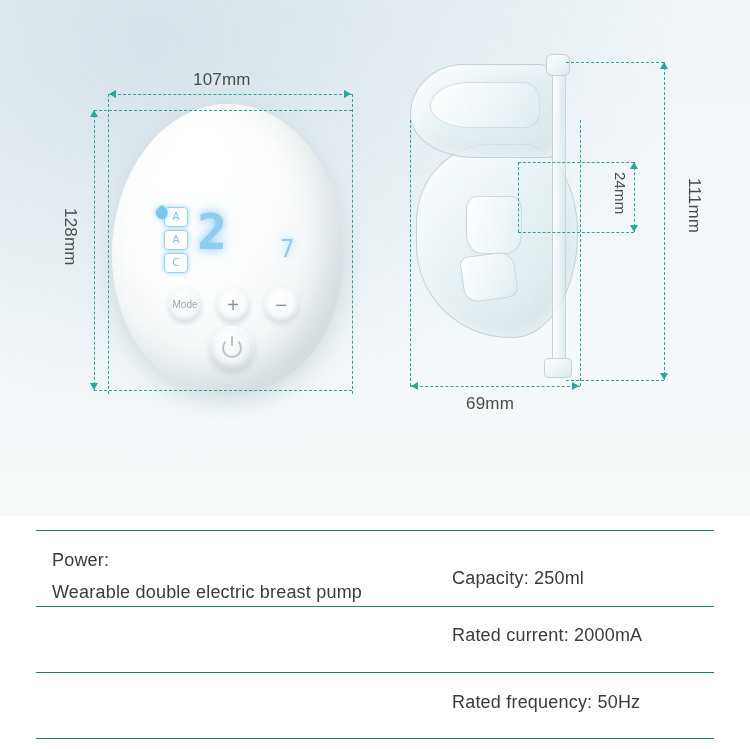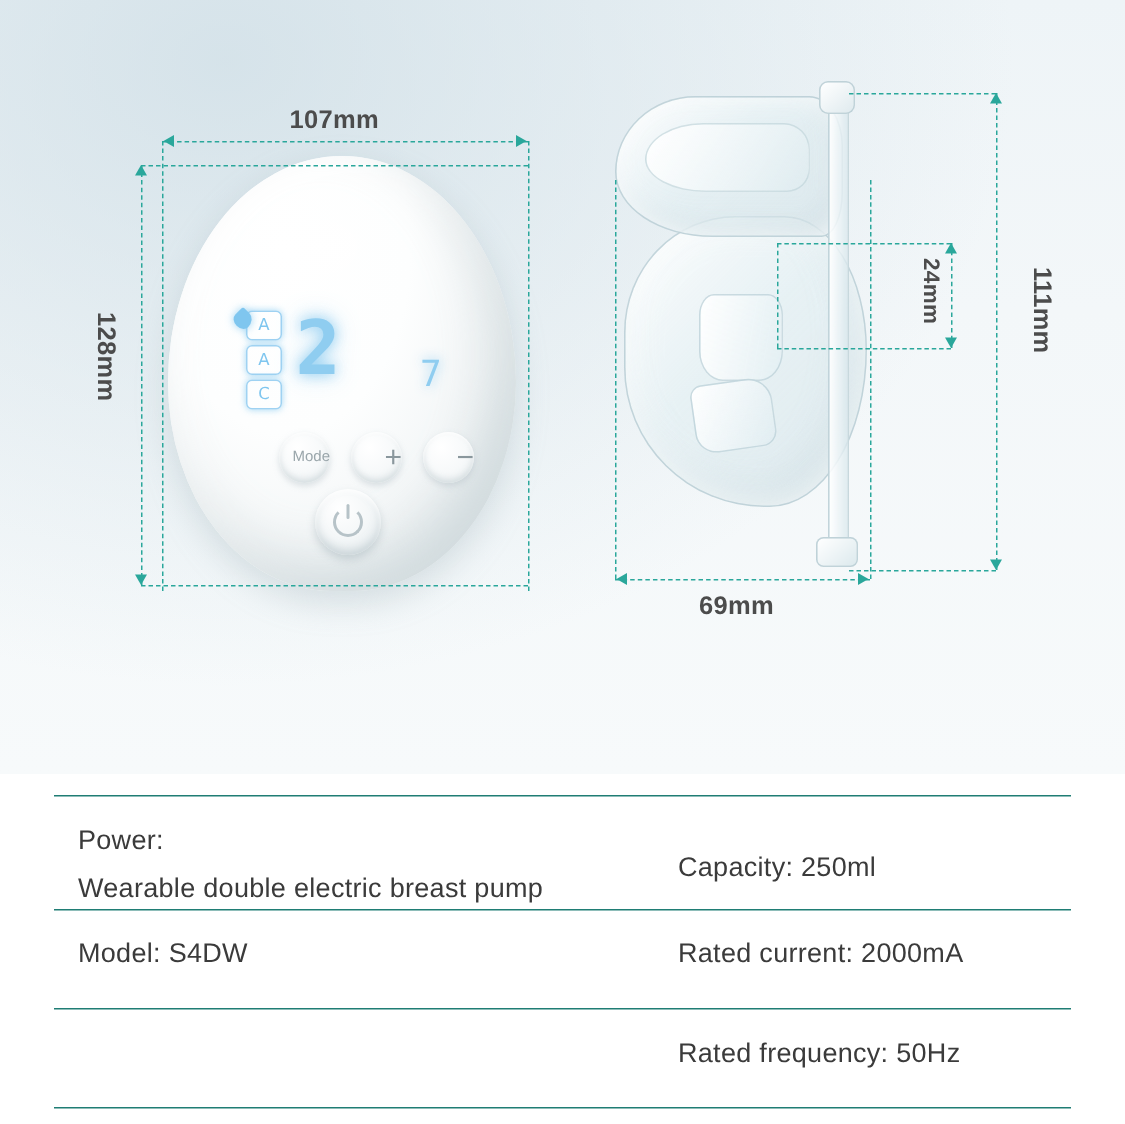--- a/index.html
+++ b/index.html
@@ -83,21 +83,20 @@
     border-left: 4px solid transparent;
     border-right: 4px solid transparent;
     border-top: 7px solid #2aa79b;
   }
   .dim-label {
     position: absolute;
     color: #4c4c4c;
     font-size: 17px;
     white-space: nowrap;
     letter-spacing: 0.2px;
-    font-weight: bold;
   }
   .dim-label.vertical {
     writing-mode: vertical-rl;
     text-orientation: mixed;
   }
 
   
   #pump-body {
     position: absolute;
     left: 112px; top: 104px;
@@ -178,23 +177,22 @@
     position: absolute;
     width: 34px; height: 34px;
     border-radius: 50%;
     background: radial-gradient(circle at 36% 30%, #ffffff 0%, #f7f9fa 52%, #e9eef0 100%);
     box-shadow:
       inset 0 1px 2px rgba(255,255,255,0.95),
       inset 0 -2px 4px rgba(175,190,196,0.45),
       0 2px 4px rgba(160,175,182,0.35);
     color: #9aa6ab;
     font-size: 10px;
-    text-align: right;
+    text-align: center;
     line-height: 34px;
-    margin-left: 18px;
   }
   #btn-mode { left: 168px; top: 288px; }
   #btn-plus { left: 216px; top: 288px; font-size: 20px; color: #8a979d;}
   #btn-minus{ left: 264px; top: 288px; font-size: 20px; color: #8a979d;}
 
   #btn-power {
     position: absolute;
     left: 210px; top: 326px;
     width: 44px; height: 44px;
     border-radius: 50%;
@@ -410,18 +408,17 @@
 
   <div id="spec">
     <div class="spec-row" id="spec-line-0"></div>
     <div class="spec-row" id="spec-line-1"></div>
     <div class="spec-row" id="spec-line-2"></div>
     <div class="spec-row" id="spec-line-3"></div>
 
     <div class="spec-text" id="spec-name-label">Power:</div>
     <div class="spec-text" id="spec-name-value">Wearable double electric breast pump</div>
     <div class="spec-text" id="spec-capacity">Capacity: 250ml</div>
-    <div class="spec-text" id="spec-model">Model: S4DW</div>
     <div class="spec-text" id="spec-current">Rated current: 2000mA</div>
     <div class="spec-text" id="spec-frequency">Rated frequency: 50Hz</div>
   </div>
 
 </div>
 
 </body></html>

